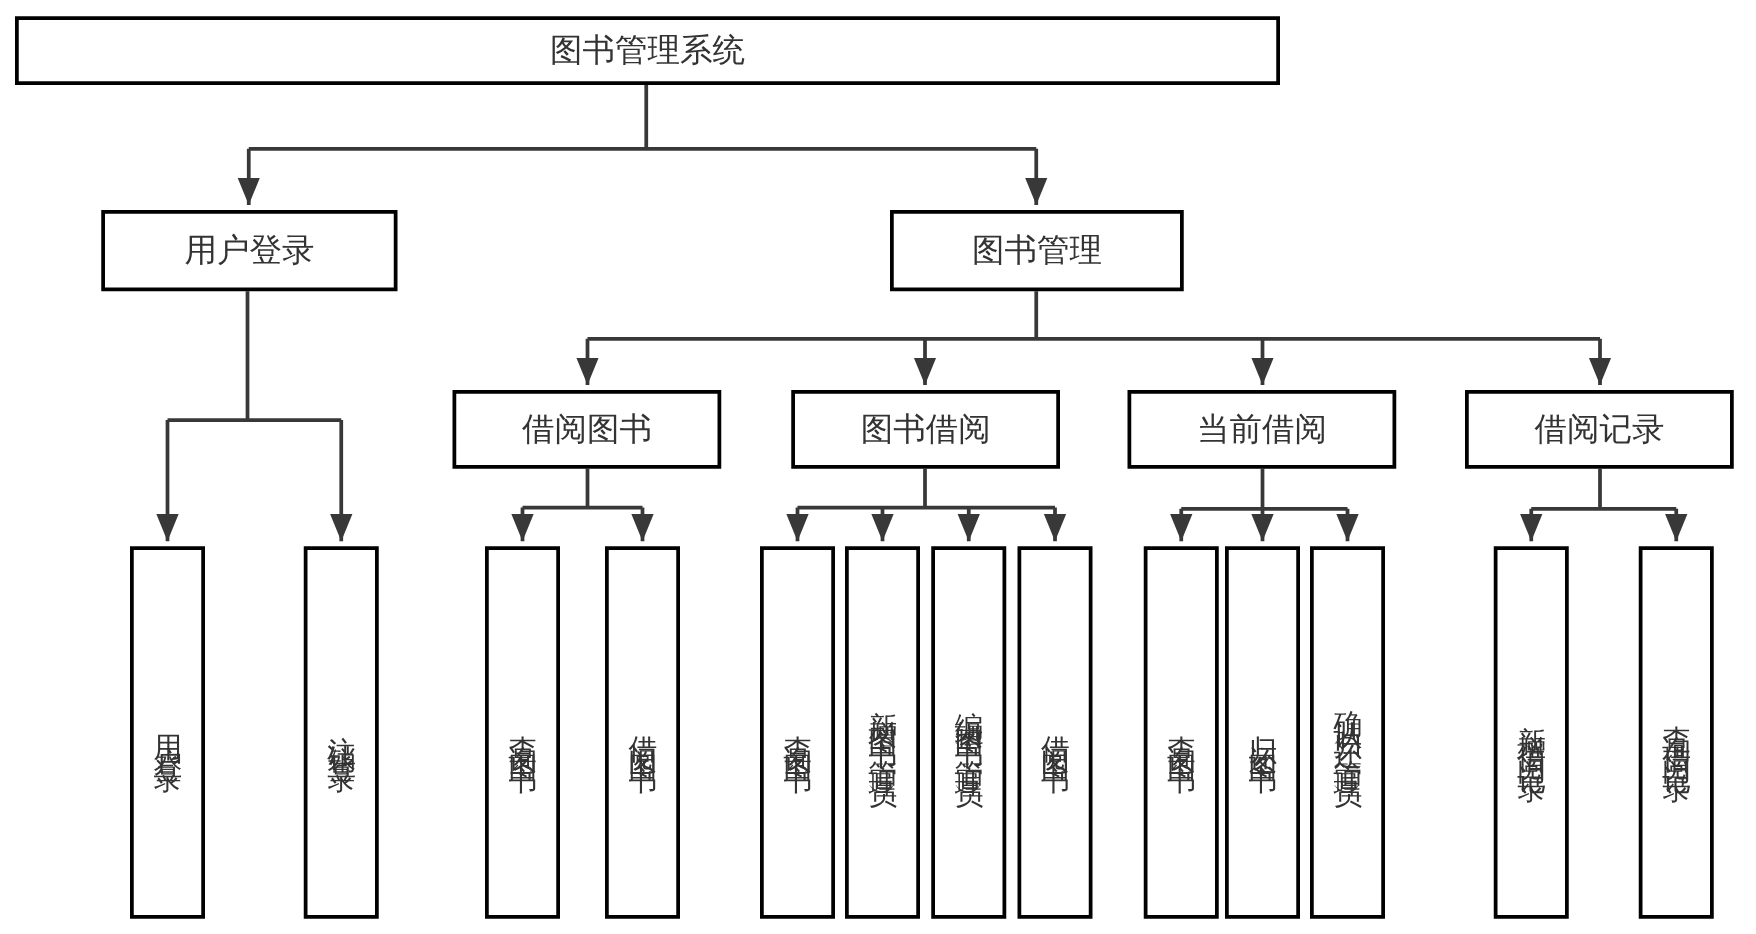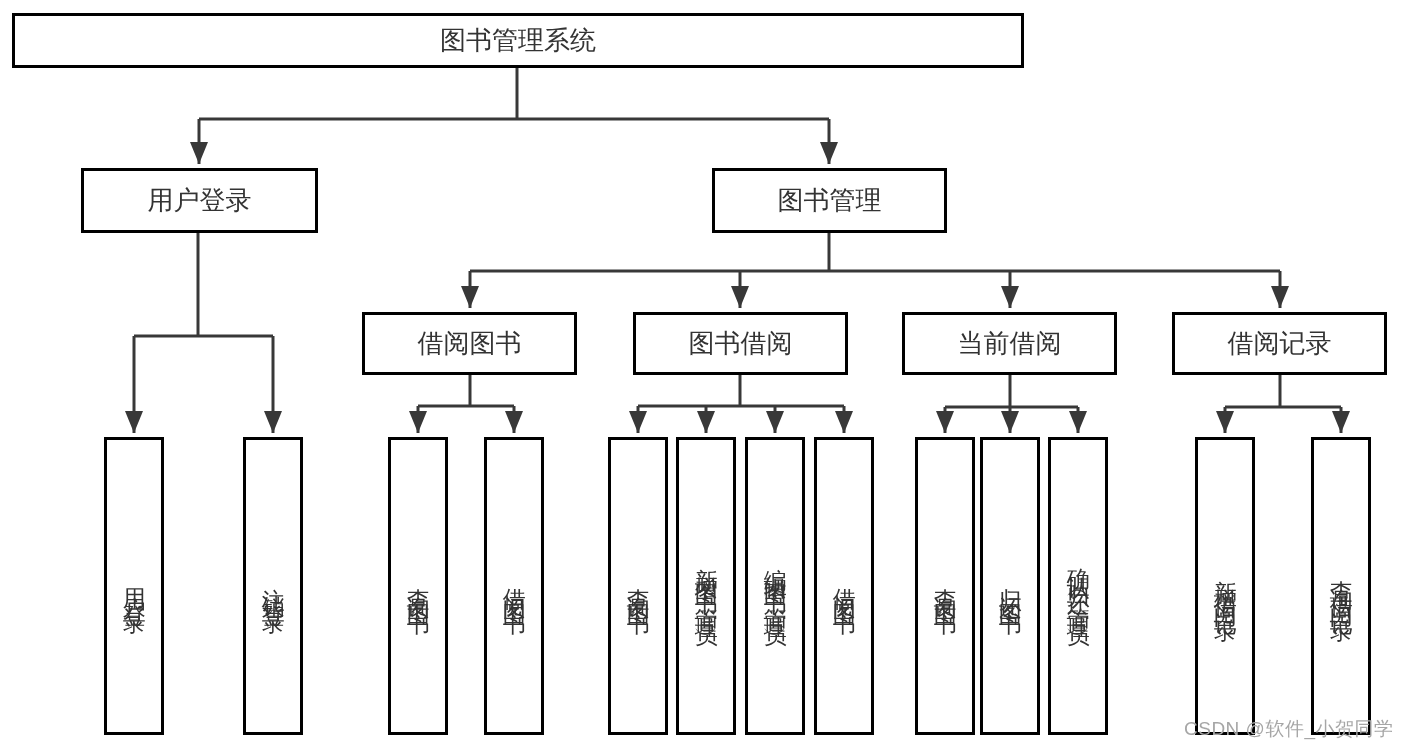--- a/index.html
+++ b/index.html
@@ -165,15 +165,14 @@
     <span class="vtext">确认归还（管理员）</span>
   </div>
 
   <div class="node leaf" style="left:1195px; top:437px; width:60px; height:298px;">
     <span class="vtext">新增借阅记录</span>
   </div>
   <div class="node leaf" style="left:1311px; top:437px; width:60px; height:298px;">
     <span class="vtext">查询借阅记录</span>
   </div>
 
-  <div class="watermark">CSDN @软件_小贺同学</div>
 
 </div>
 
 </body></html>

